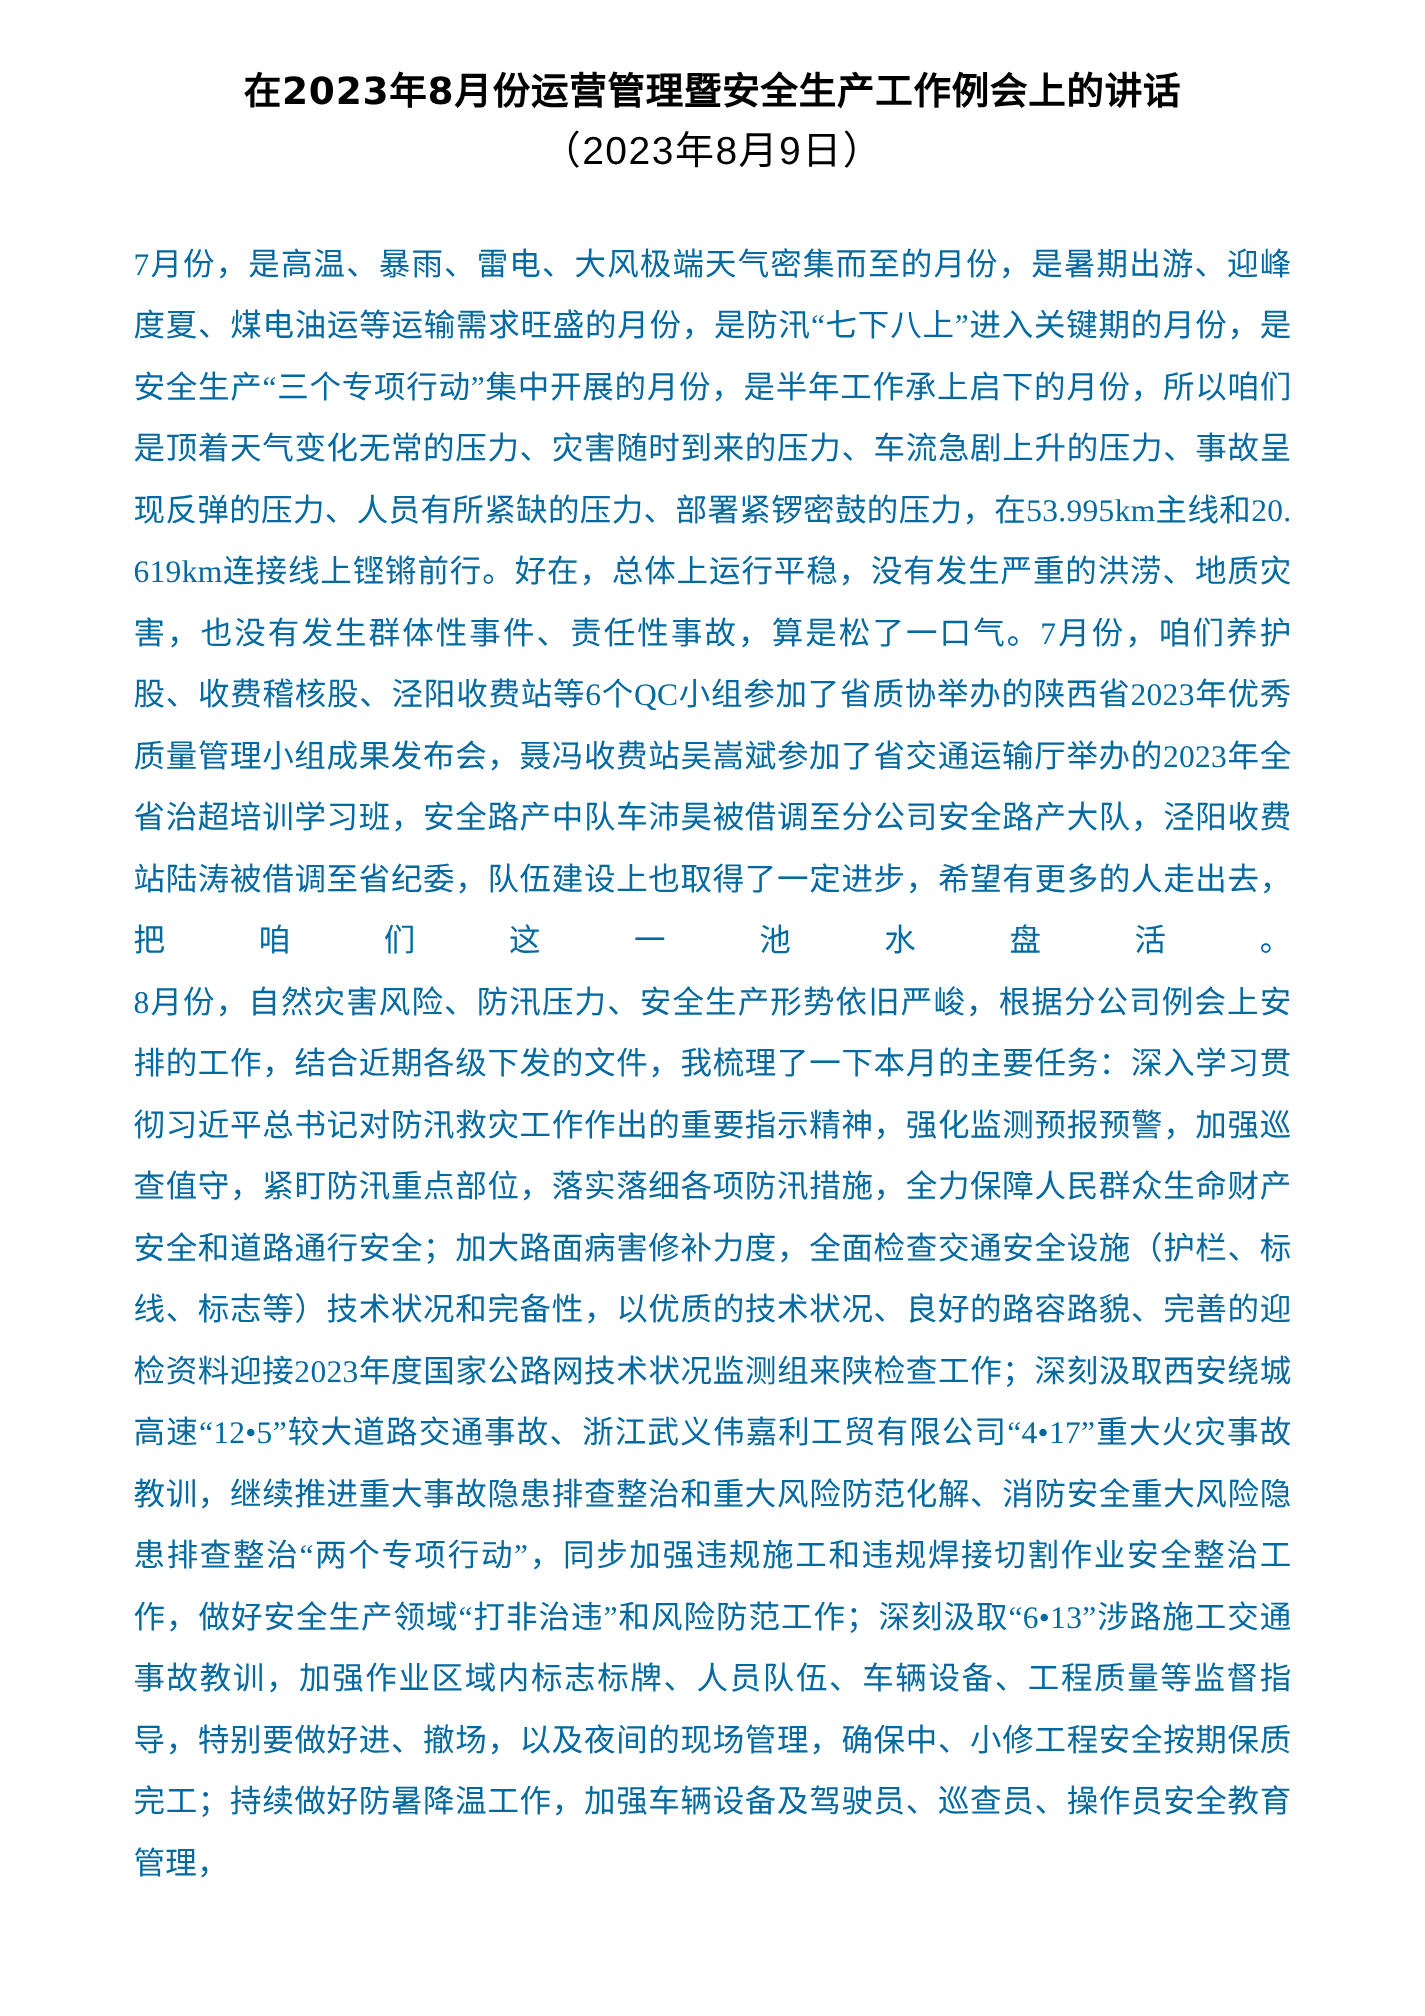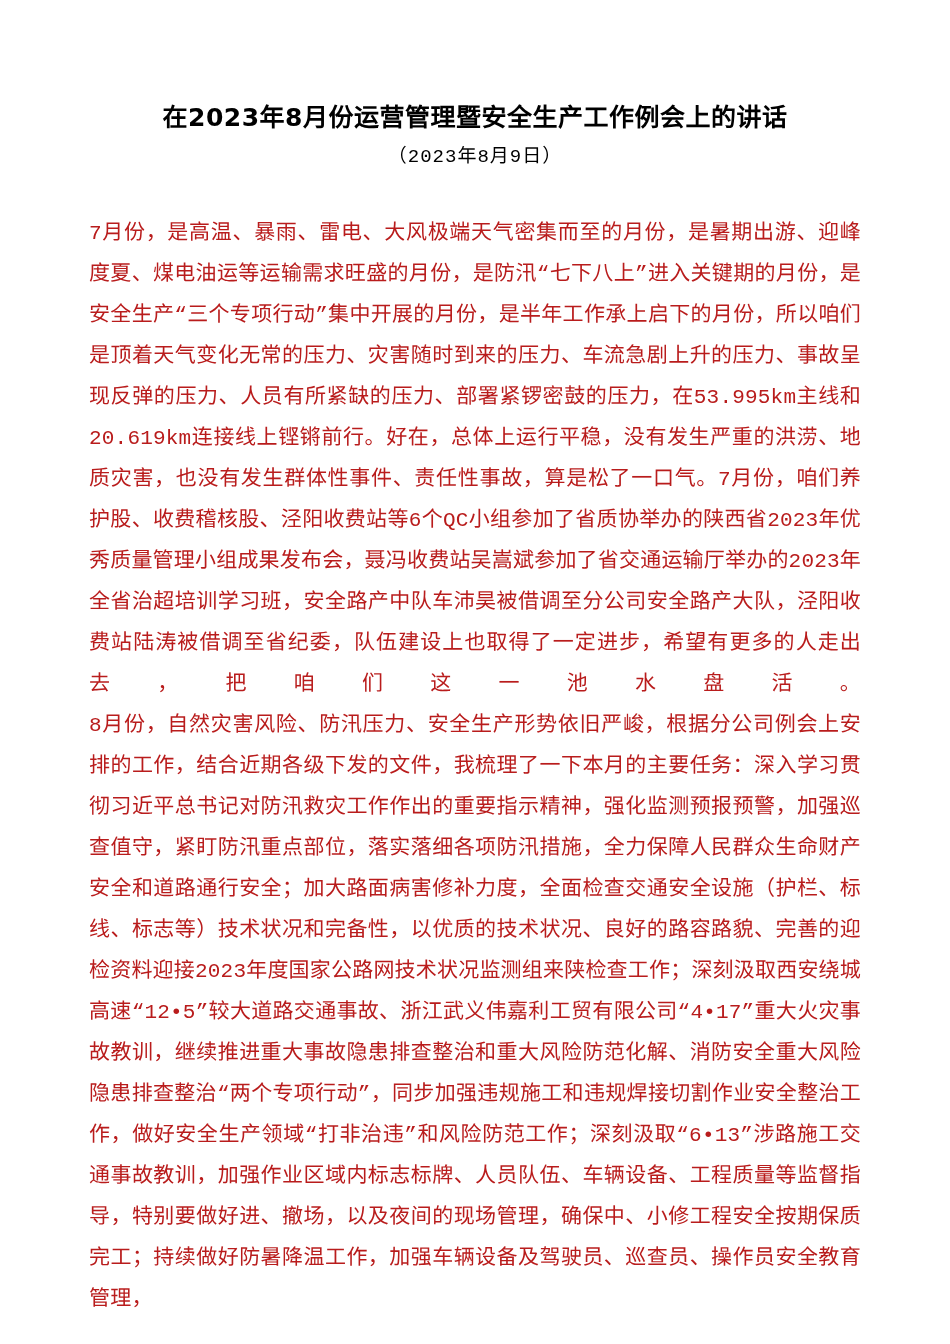--- a/index.html
+++ b/index.html
@@ -20,21 +20,21 @@
   .page {
     position: relative;
     width: 950px;
     height: 1344px;
     background: #ffffff;
     box-sizing: border-box;
   }
 
   
   .title-block {
-    padding-top: 101px;
+    padding-top: 44px;
     text-align: center;
   }
 
   .doc-title {
     font-family: "DejaVu Sans", "Liberation Sans", sans-serif;
     font-weight: bold;
     font-size: 25px;
     line-height: 34px;
     letter-spacing: 0.5px;
     color: #000;
@@ -44,45 +44,45 @@
 
   .doc-author {
     font-family: "DejaVu Serif", "Liberation Serif", serif;
     font-size: 20px;
     line-height: 40px;
     margin: 4px 0 0 0;
     letter-spacing: 2px;
   }
 
   .doc-date {
-    font-family: Liberation Mono, monospace;
-    font-size: 19px;
+    font-family: Liberation Sans, sans-serif;
+    font-size: 26px;
     line-height: 40px;
     margin: 2px 0 0 0;
     letter-spacing: 1px;
   }
 
   
   .body-wrap {
     margin: 0 auto;
     width: 772px;
     padding-top: 36px;
   }
 
   .body-para {
-    font-family: Liberation Mono, monospace;
+    font-family: Liberation Serif, serif;
     font-size: 21px;
     line-height: 41px;
     text-align: justify;
     text-align-last: justify;
     text-justify: inter-character;
     margin: 0;
     letter-spacing: 0.2px;
     word-break: break-all;
-    color: #b91c1c;
+    color: #0369a1;
   }
 
   .body-para.last {
     text-align-last: left;
   }
 </style>
 </head>
 <body>
 
 <div class="page">

